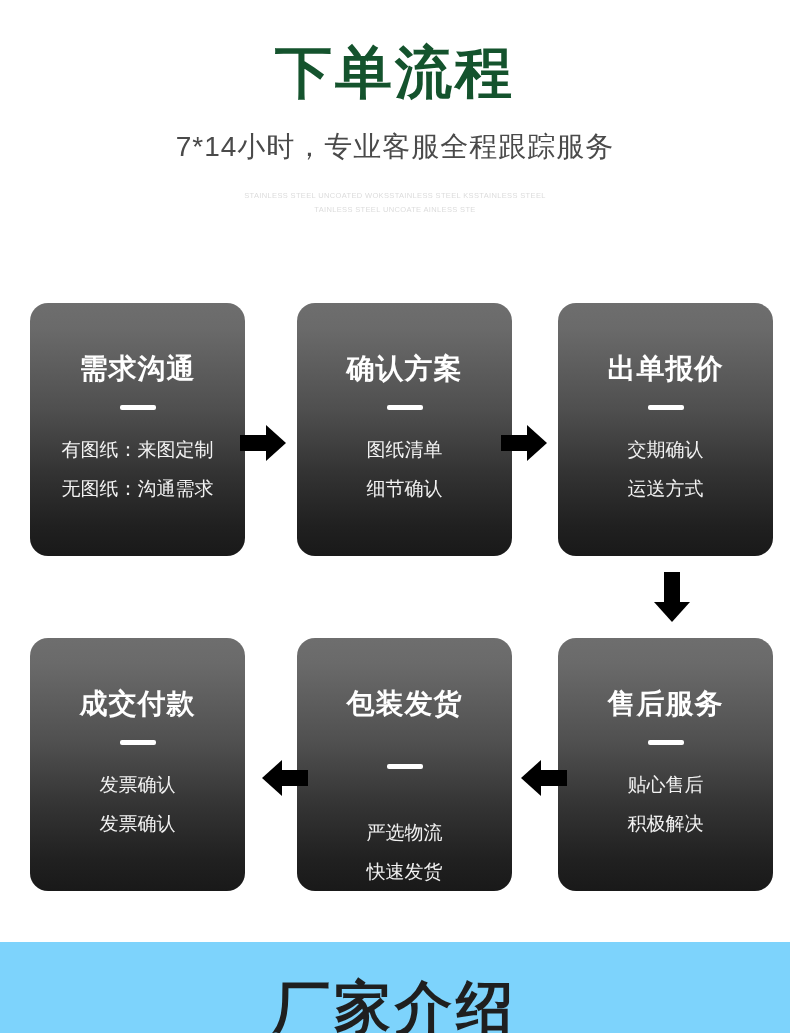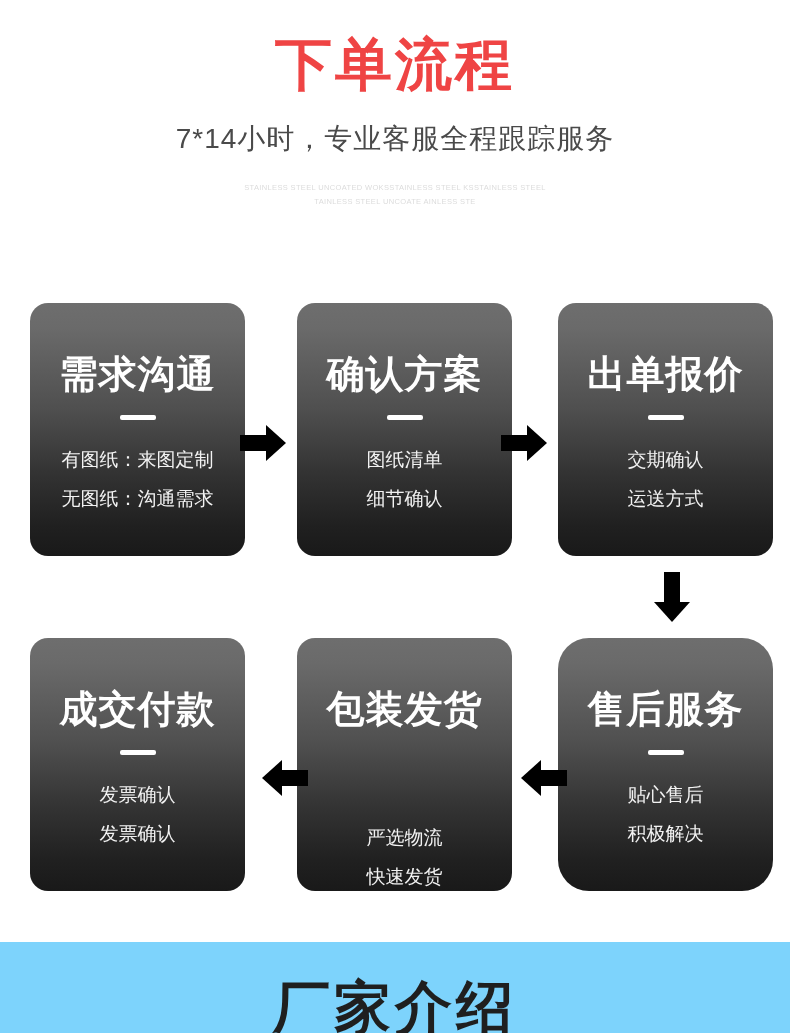--- a/index.html
+++ b/index.html
@@ -17,24 +17,24 @@
 
   
   .header {
     width: 790px;
     padding-top: 26px;
     text-align: center;
   }
   .page-title {
     font-size: 57px;
     font-weight: bold;
-    color: #ef4444;
+    color: #14532d;
     letter-spacing: 3px;
     line-height: 1.1;
-    margin: 7px;
+    margin: 15px;
   }
   .page-subtitle {
     font-size: 28px;
     color: #4a4a4a;
     font-weight: normal;
     letter-spacing: 1px;
     margin: 26px 0 0 0;
     line-height: 1.2;
   }
   .micro-copy {
@@ -70,21 +70,21 @@
                 #202020 88%,
                 #191919 100%);
     box-sizing: border-box;
     display: flex;
     flex-direction: column;
     align-items: center;
     overflow: hidden;
   }
   .card-title {
     margin-top: 52px;
-    font-size: 38px;
+    font-size: 28px;
     font-weight: bold;
     color: #ffffff;
     letter-spacing: 1px;
     line-height: 1;
     white-space: nowrap;
   }
   .card-rule {
     margin-top: 22px;
     width: 36px;
     height: 5px;
@@ -102,21 +102,21 @@
     white-space: nowrap;
     font-weight: normal;
   }
 
   
   .card.pos-0 { left: 30px;  top: 0px; }
   .card.pos-1 { left: 297px; top: 0px; }
   .card.pos-2 { left: 558px; top: 0px; }
   .card.pos-3 { left: 30px;  top: 335px; }
   .card.pos-4 { left: 297px; top: 335px; gap: 24px; }
-  .card.pos-5 { left: 558px; top: 335px; border-radius: 31px; }
+  .card.pos-5 { left: 558px; top: 335px; }
 
   
   .arrow {
     position: absolute;
     width: 0;
     height: 0;
   }
   .arrow-h {
     width: 46px;
     height: 36px;

